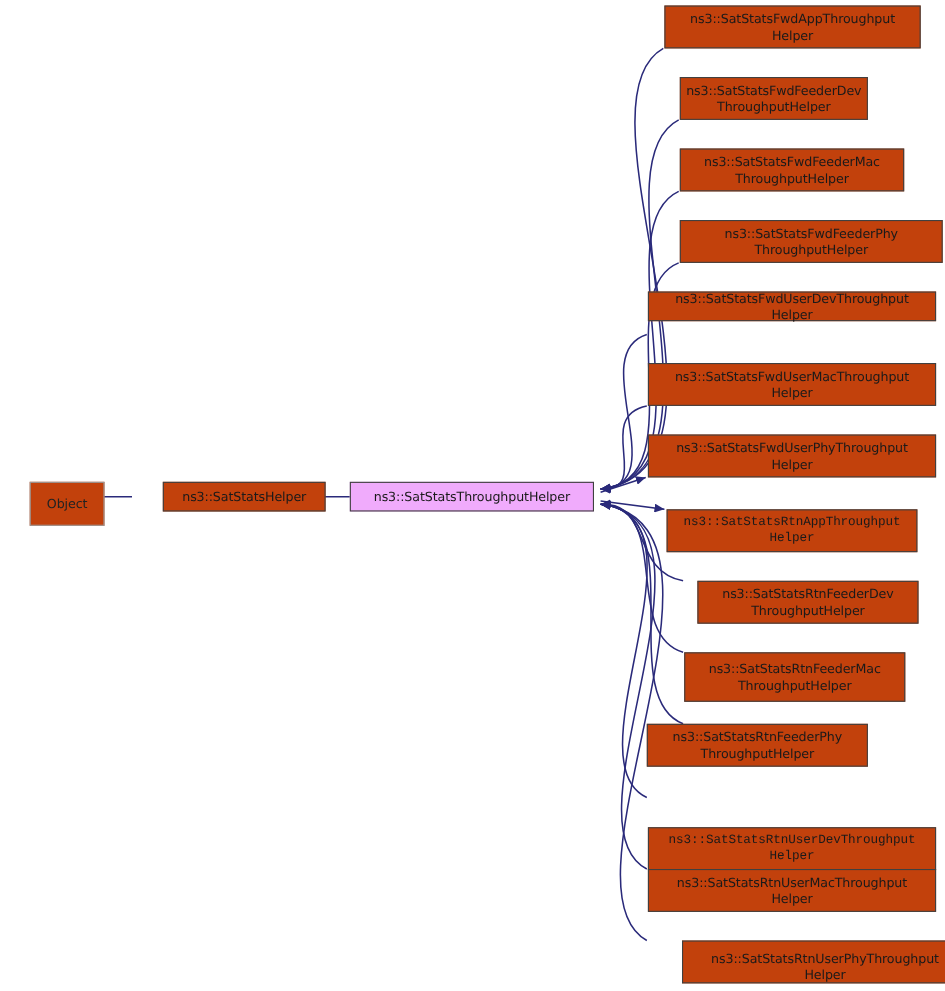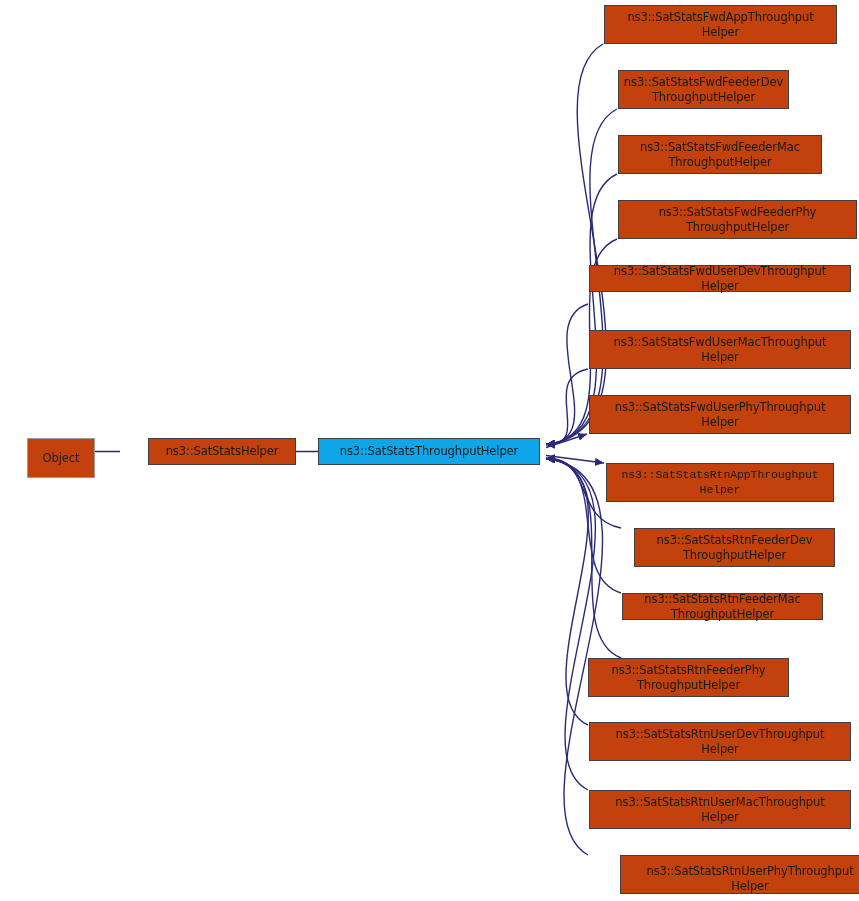--- a/index.html
+++ b/index.html
@@ -5,21 +5,21 @@
   html,body{margin:0;padding:0;background:#ffffff;}
   body{width:859px;height:901px;position:relative;overflow:hidden;
        font-family:"DejaVu Sans","Liberation Sans",sans-serif;}
   #diagram{position:absolute;left:0;top:0;width:859px;height:901px;}
   svg.edges{position:absolute;left:0;top:0;width:859px;height:901px;pointer-events:none;}
   .node{position:absolute;box-sizing:border-box;background:#c2410c;
         border:1px solid #404040;display:flex;align-items:center;
         justify-content:center;text-align:center;color:#1a1a1a;
         font-size:11.5px;line-height:14.5px;letter-spacing:-0.1px;}
   .node.base{border-color:#9a9a9a;color:#222;}
-  .node.current{background:#0ea5e9;border-color:#404040;justify-content:center;}
+  .node.current{background:#f0abfc;border-color:#404040;justify-content:center;}
   .node span{display:block;padding:0 4px;}
 </style>
 </head>
 <body>
 
 <div id="diagram">
   <svg class="edges" viewBox="0 0 859 901" xmlns="http://www.w3.org/2000/svg">
     <defs>
       <marker id="ah" markerWidth="10" markerHeight="8" refX="9" refY="4" orient="auto" markerUnits="userSpaceOnUse">
         <path d="M9,4 L0,0 L0,8 Z" fill="#2a2a7a"></path>
@@ -74,27 +74,27 @@
       </div>
       <div class="node" style="left: 589px; top: 395px; width: 262px; height: 39px;">
         <span>ns3::SatStatsFwdUserPhyThroughput<br>Helper</span>
       </div>
       <div class="node" style="left: 606px; top: 463px; width: 228px; height: 39px; font-family: Liberation Mono, monospace;">
         <span>ns3::SatStatsRtnAppThroughput<br>Helper</span>
       </div>
       <div class="node" style="left: 634px; top: 528px; width: 201px; height: 39px;">
         <span>ns3::SatStatsRtnFeederDev<br>ThroughputHelper</span>
       </div>
-      <div class="node" style="left: 622px; top: 593px; width: 201px; height: 27px;">
+      <div class="node" style="left: 622px; top: 593px; width: 201px; height: 45px;">
         <span>ns3::SatStatsRtnFeederMac<br>ThroughputHelper</span>
       </div>
       <div class="node" style="left: 588px; top: 658px; width: 201px; height: 39px;">
         <span>ns3::SatStatsRtnFeederPhy<br>ThroughputHelper</span>
       </div>
-      <div class="node" style="left: 589px; top: 722px; width: 262px; height: 39px;">
+      <div class="node" style="left: 589px; top: 752px; width: 262px; height: 39px; font-family: Liberation Mono, monospace;">
         <span>ns3::SatStatsRtnUserDevThroughput<br>Helper</span>
       </div>
       <div class="node" style="left: 589px; top: 790px; width: 262px; height: 39px;">
         <span>ns3::SatStatsRtnUserMacThroughput<br>Helper</span>
       </div>
       <div class="node" style="left: 620px; top: 855px; width: 260px; height: 39px; align-items: flex-end;">
         <span>ns3::SatStatsRtnUserPhyThroughput<br>Helper</span>
       </div>
     </div>
 </div>

